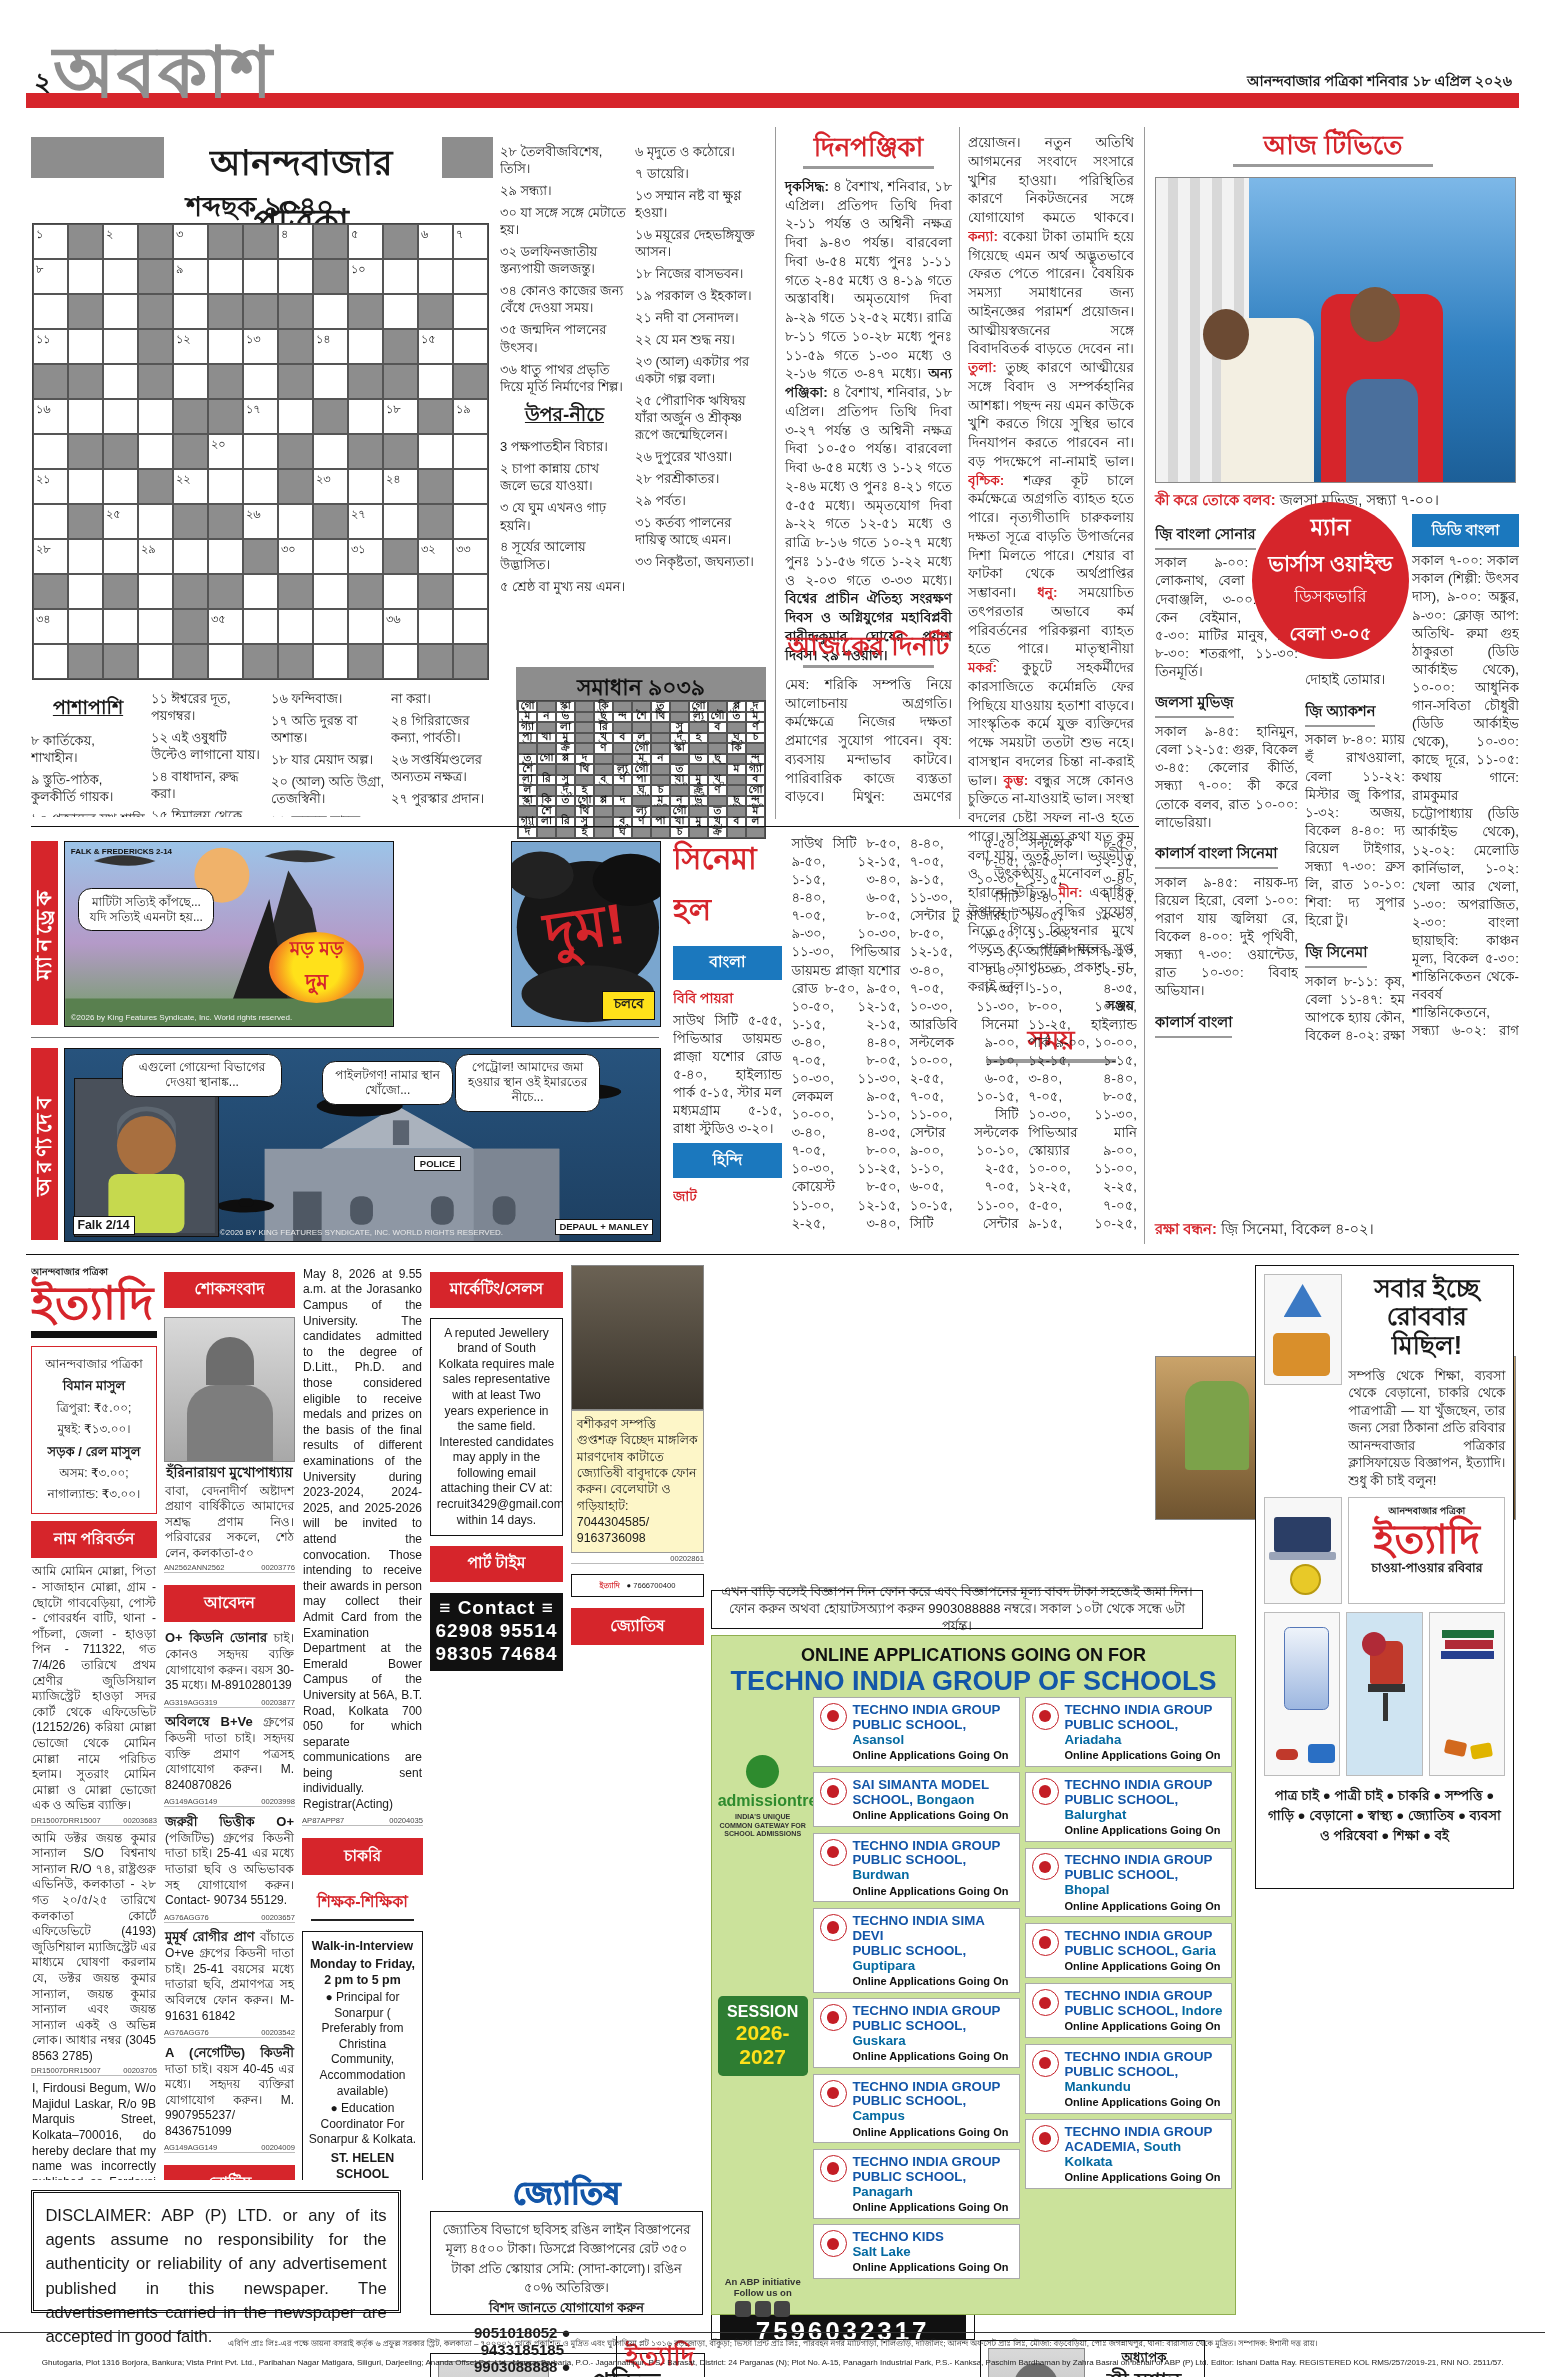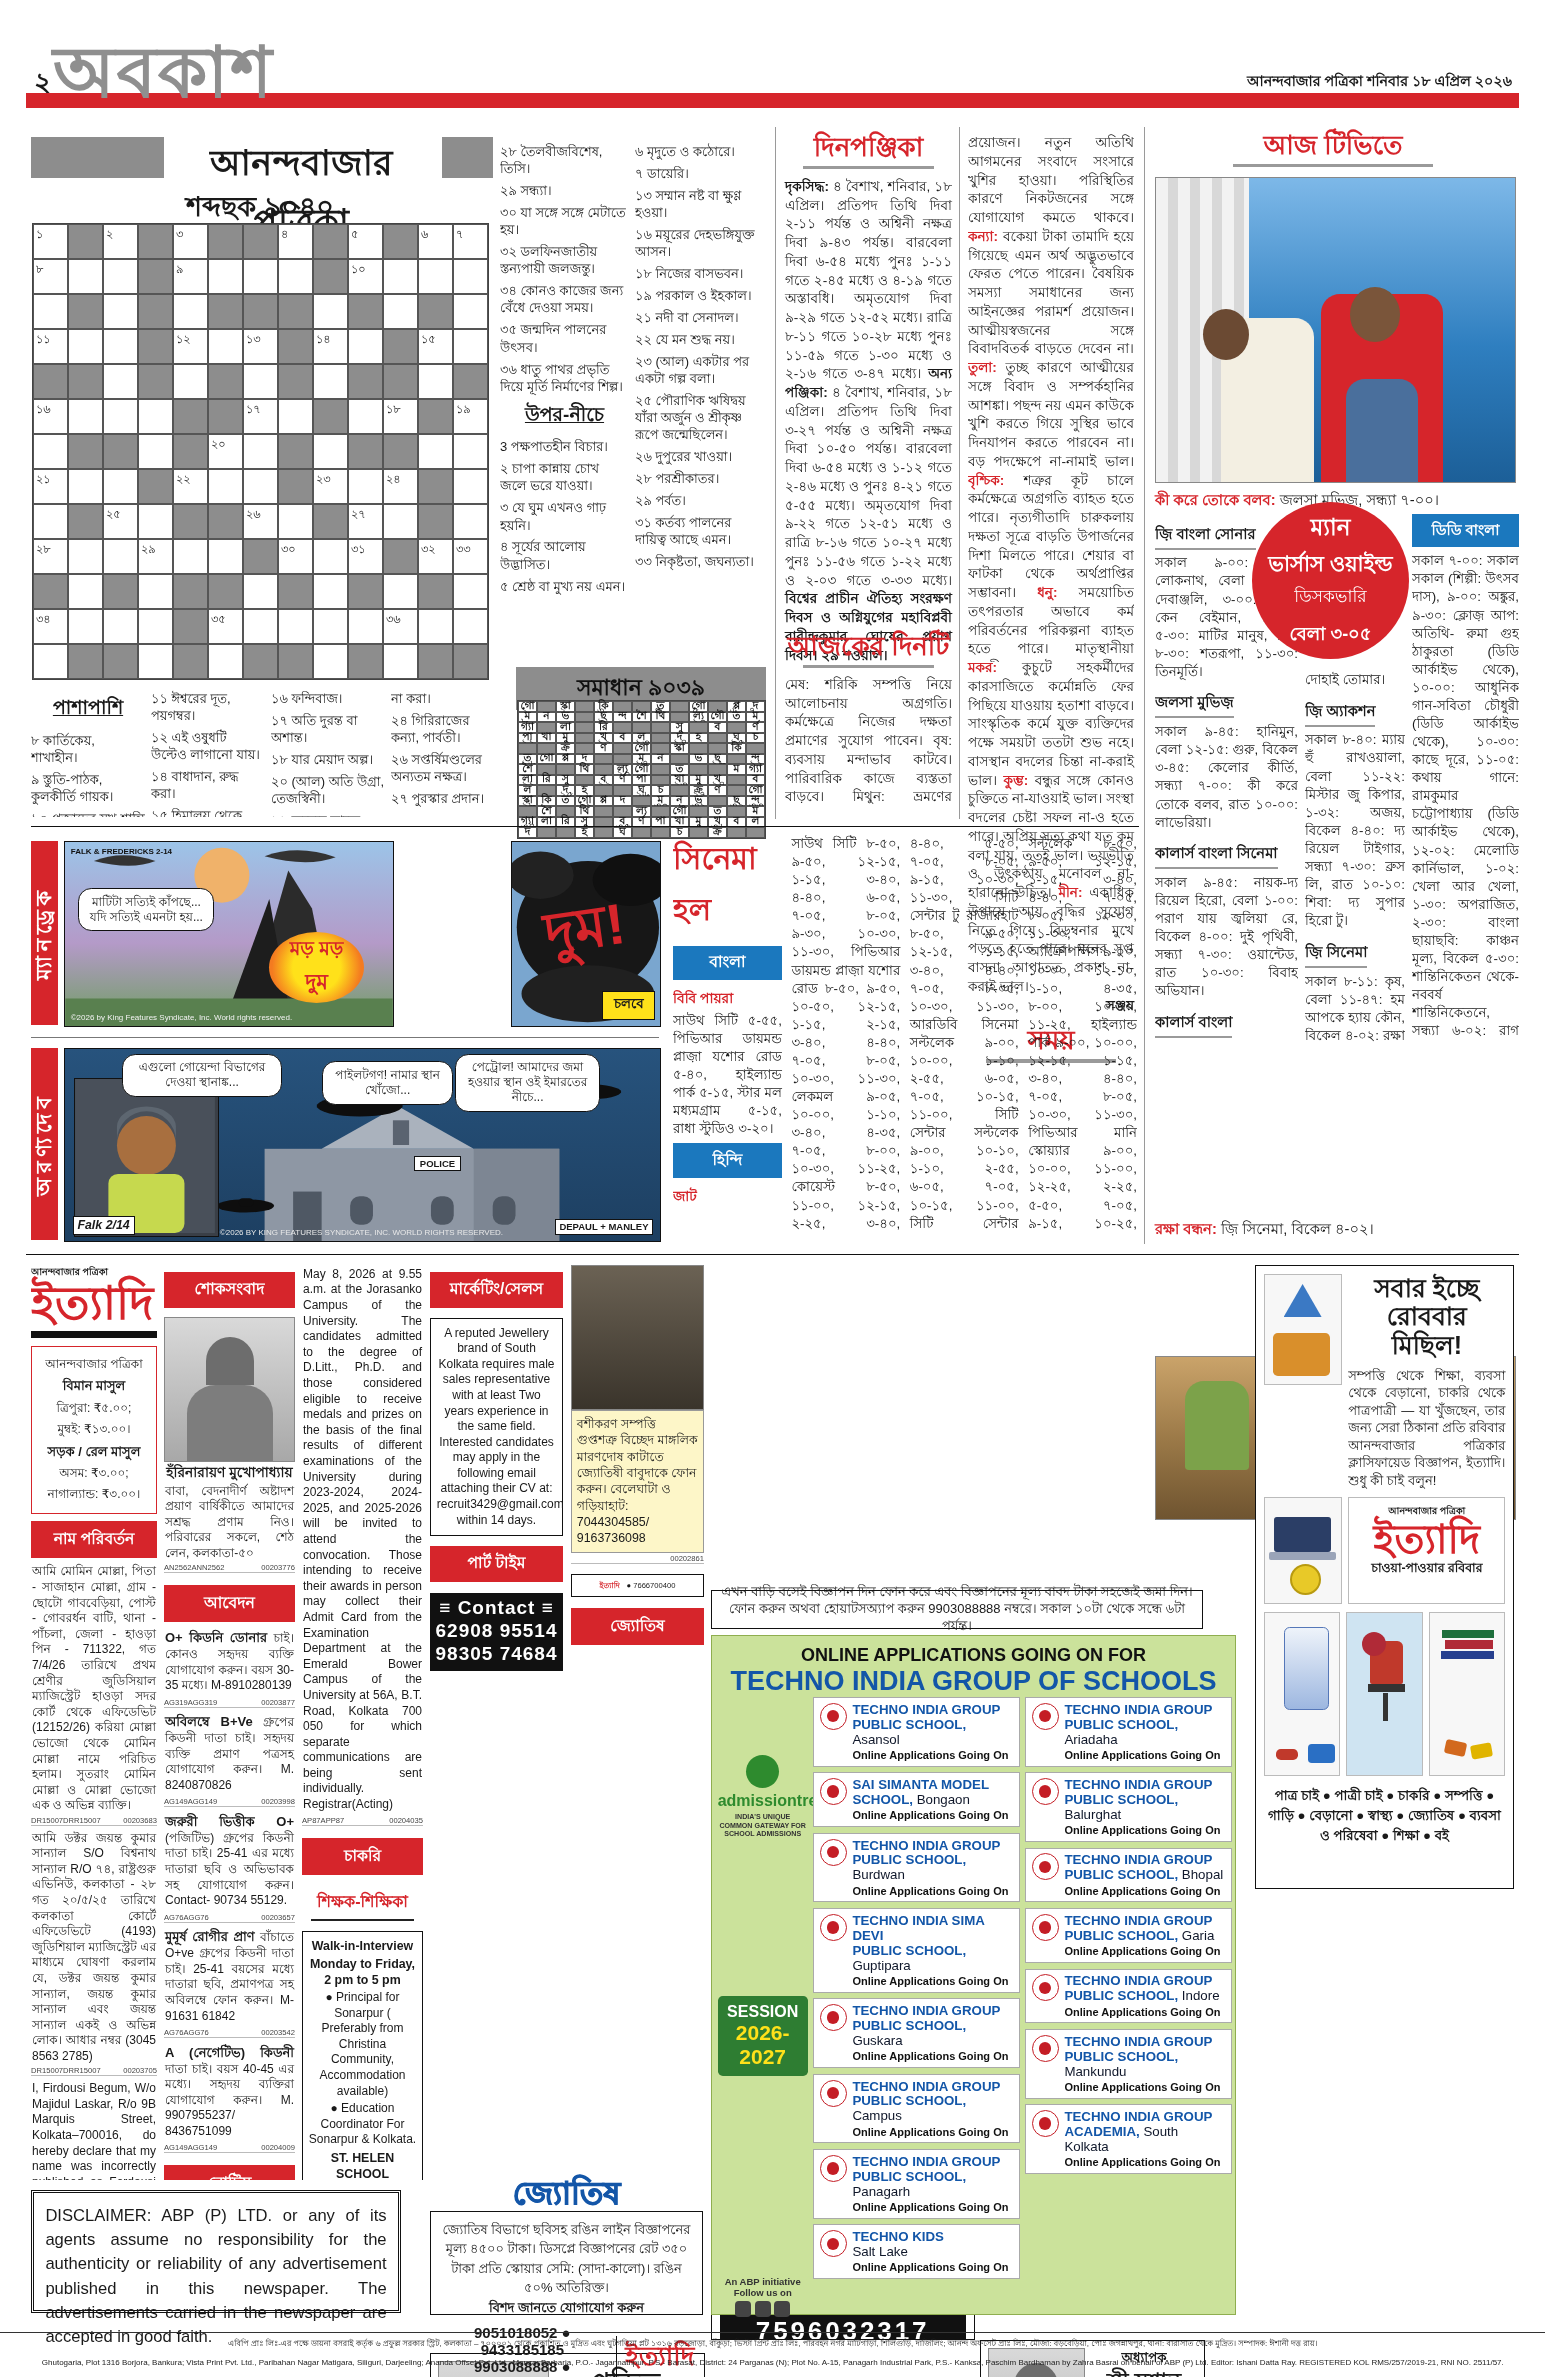--- a/index.html
+++ b/index.html
@@ -99,21 +99,21 @@
   .astro-phone{background:#111;color:#fff;font-size:26px;font-weight:bold;text-align:center;letter-spacing:2.9px;padding:3.8px 0;}
   .wstrip{border:1px solid #111;background:#fff;font-size:13px;line-height:1.3;text-align:center;display:flex;align-items:center;padding:1.9px 7.6px;}
   
   .techno{background:#cbe29b;border:1px solid #8fae4f;}
   .tech-h1{font-size:18px;font-weight:bold;text-align:center;color:#111;}
   .tech-h2{font-size:27px;font-weight:bold;text-align:center;color:#1356a8;}
   .school-card{background:#fff;border:0.5px solid #aaa;margin-bottom:5.7px;padding:4.8px 5.7px;display:flex;gap:5.7px;align-items:flex-start;}
   .school-logo{width:25px;height:25px;border-radius:50%;background:#fff;border:1.4px solid #c41d25;display:flex;align-items:center;justify-content:center;flex:none;}
   .school-logo i{width:12.4px;height:12.4px;border-radius:50%;background:#c41d25;}
   .sc1{color:#1356a8;font-size:13.3px;font-weight:bold;line-height:1.12;}
-  .sc-loc{color:#0f172a;font-weight:normal;}
+  .sc-loc{color:#0369a1;font-weight:bold;}
   .sc-sub{color:#111;font-size:11px;font-weight:bold;margin-top:1.4px;}
   .admitree{color:#2e8b2e;font-size:16px;font-weight:bold;}
   .admitree-sub{font-size:7.1px;font-weight:bold;color:#333;line-height:1.25;}
   .sessionbox{background:#2e7d32;color:#fff;text-align:center;border-radius:4.8px;padding:6.7px 2.9px;}
   .sess1{font-size:16px;font-weight:bold;}
   .sess2{font-size:21px;font-weight:bold;color:#ffe11a;}
   .abp-init{font-size:9.5px;font-weight:bold;color:#333;}
   .social{display:flex;gap:3.8px;margin-top:2.9px;}
   .social i{width:16px;height:16px;border-radius:3.8px;background:#444;display:inline-block;}
   
@@ -1005,21 +1005,21 @@
         <rect width="294" height="324" fill="#49505a"></rect>
         <circle cx="150" cy="140" r="62" fill="#a86f3f"></circle>
         <path d="M88 130 a62 62 0 0 1 124 0 l0 -30 a62 42 0 0 0 -124 0 Z" fill="#5d6670"></path>
         <rect x="70" y="200" width="160" height="124" rx="20" fill="#c6d94e"></rect>
       </svg>
     </div>
     <div class="bubble" style="left:57px;top:4.8px;width:143px;">এগুলো গোয়েন্দা বিভাগের দেওয়া স্থানাঙ্ক...</div>
     <div class="bubble" style="left:257px;top:12.4px;width:114px;">পাইলটগণ! নামার স্থান খোঁজো...</div>
     <div class="bubble" style="left:390px;top:4.8px;width:128px;">পেট্রোল! আমাদের জমা হওয়ার স্থান ওই ইমারতের নীচে...</div>
     <div class="abs" style="left:349px;top:107px;background:#fff;border:1px solid #111;font-size:9.5px;font-weight:bold;padding:1px 4.8px;">POLICE</div>
-    <div class="creditbox" style="left:7.6px;bottom:5.7px;font-style:italic;font-size:12.4px;">Falk 2/14</div>
+    <div class="creditbox" style="left:7.6px;bottom:5.7px;font-size:12.4px;">Falk 2/14</div>
     <div class="creditbox" style="right:6.7px;bottom:5.7px;">DEPAUL + MANLEY</div>
     <div class="comic-copy" style="right:157px;bottom:3.8px;color:#e8e8e8;">©2026 BY KING FEATURES SYNDICATE, INC. WORLD RIGHTS RESERVED.</div>
   </div>
 
   <div class="abs nb" style="left:673px;top:835px;width:464px;height:409px;">
     <div id="cinema-flow" class="cin-flow" style="height:409px;">
         <div class="cin-title">সিনেমা হল</div>
         <div class="cin-bar">বাংলা</div>
         <div class="cin-mtitle">বিবি পায়রা</div>
         <div class="cin-times">সাউথ সিটি ৫-৫৫, পিভিআর ডায়মন্ড প্লাজ়া যশোর রোড ৫-৪০, হাইল্যান্ড পার্ক ৫-১৫, স্টার মল মধ্যমগ্রাম ৫-১৫, রাধা স্টুডিও ৩-২০।</div>

